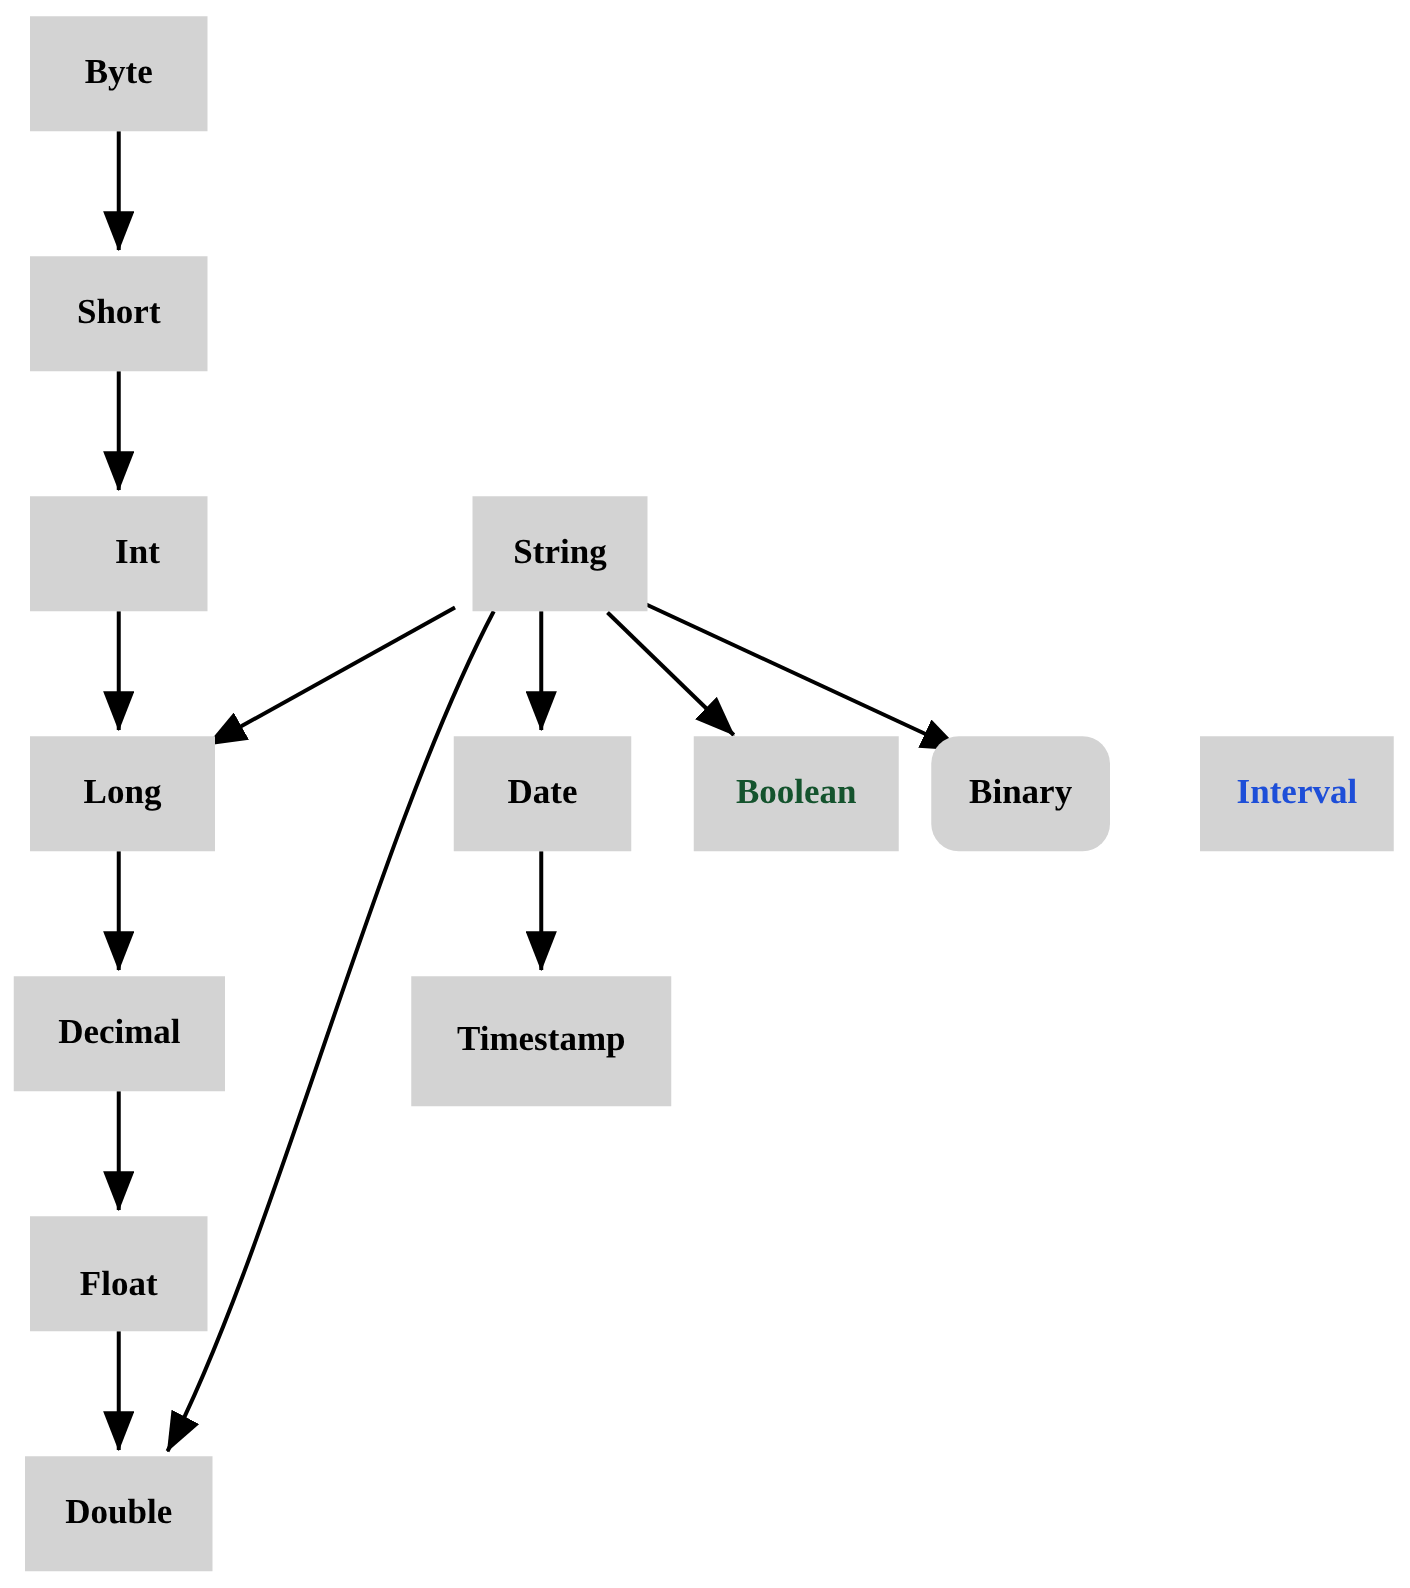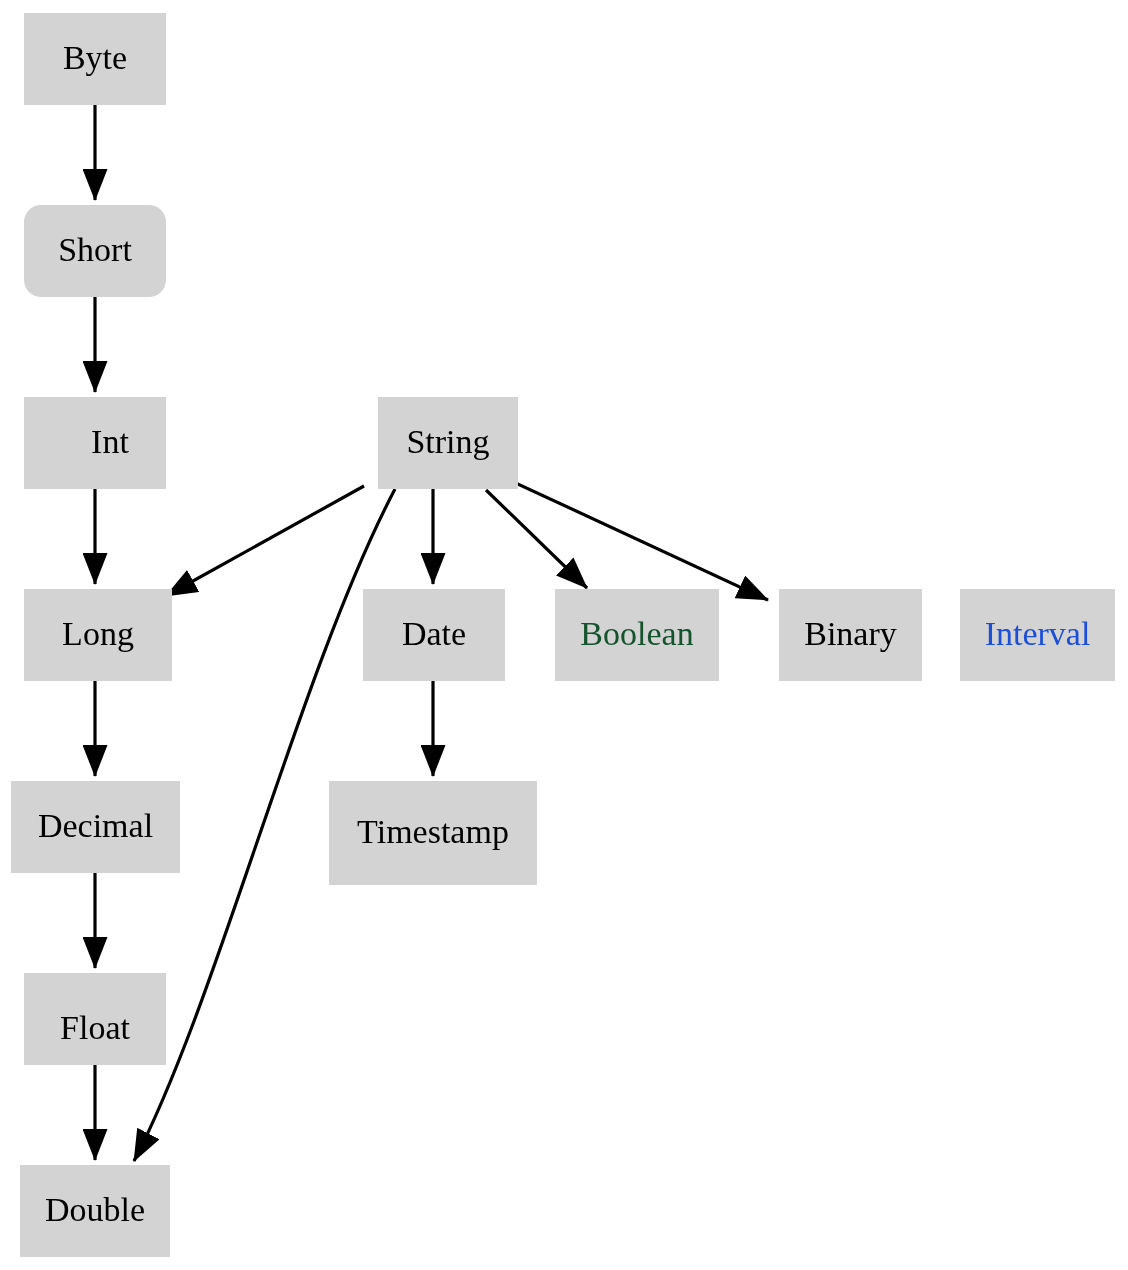--- a/index.html
+++ b/index.html
@@ -24,24 +24,25 @@
     pointer-events: none;
   }
   .node {
     position: absolute;
     display: flex;
     align-items: center;
     justify-content: center;
     box-sizing: border-box;
   }
   .node span {
-    font-size: 34px;
+    font-size: 28px;
     line-height: 1;
     white-space: nowrap;
     transform: translateY(-1px);
+    font-weight: bold;
   }
 </style>
 </head>
 <body>
 
 <div class="stage">
   <svg class="edge-layer" width="1128" height="1270" viewBox="0 0 1128 1270" xmlns="http://www.w3.org/2000/svg">
     <defs>
       <marker id="arrowhead" markerUnits="userSpaceOnUse" markerWidth="32" markerHeight="25" refX="31" refY="12.5" orient="auto">
         <path d="M0,0 L32,12.5 L0,25 Z"></path>
@@ -59,21 +60,21 @@
         <path d="M486,490 L587,588" fill="none" stroke="#000000" stroke-width="3.2" marker-end="url(#arrowhead)"></path>
         <path d="M505,478 L768,600" fill="none" stroke="#000000" stroke-width="3.2" marker-end="url(#arrowhead)"></path>
         <path d="M395,489 C300,670 218,1000 134,1161" fill="none" stroke="#000000" stroke-width="3.2" marker-end="url(#arrowhead)"></path>
         <path d="M433,681 L433,776" fill="none" stroke="#000000" stroke-width="3.2" marker-end="url(#arrowhead)"></path>
       </g>
   </svg>
   <div id="node-layer">
       <div class="node" style="left: 24px; top: 13px; width: 142px; height: 92px; background: rgb(211, 211, 211);">
         <span style="color: rgb(0, 0, 0);">Byte</span>
       </div>
-      <div class="node" style="left: 24px; top: 205px; width: 142px; height: 92px; background: rgb(211, 211, 211); border-radius: 17px;">
+      <div class="node" style="left: 24px; top: 205px; width: 142px; height: 92px; background: rgb(211, 211, 211);">
         <span style="color: rgb(0, 0, 0);">Short</span>
       </div>
       <div class="node" style="left: 24px; top: 397px; width: 142px; height: 92px; background: rgb(211, 211, 211); padding-left: 30px;">
         <span style="color: rgb(0, 0, 0);">Int</span>
       </div>
       <div class="node" style="left: 24px; top: 589px; width: 148px; height: 92px; background: rgb(211, 211, 211);">
         <span style="color: rgb(0, 0, 0);">Long</span>
       </div>
       <div class="node" style="left: 11px; top: 781px; width: 169px; height: 92px; background: rgb(211, 211, 211);">
         <span style="color: rgb(0, 0, 0);">Decimal</span>
@@ -89,20 +90,20 @@
       </div>
       <div class="node" style="left: 363px; top: 589px; width: 142px; height: 92px; background: rgb(211, 211, 211);">
         <span style="color: rgb(0, 0, 0);">Date</span>
       </div>
       <div class="node" style="left: 329px; top: 781px; width: 208px; height: 104px; background: rgb(211, 211, 211);">
         <span style="color: rgb(0, 0, 0);">Timestamp</span>
       </div>
       <div class="node" style="left: 555px; top: 589px; width: 164px; height: 92px; background: rgb(211, 211, 211);">
         <span style="color: #14532d;">Boolean</span>
       </div>
-      <div class="node" style="left: 779px; top: 589px; width: 143px; height: 92px; background: rgb(211, 211, 211);">
+      <div class="node" style="left: 745px; top: 589px; width: 143px; height: 92px; background: rgb(211, 211, 211); border-radius: 22px;">
         <span style="color: rgb(0, 0, 0);">Binary</span>
       </div>
       <div class="node" style="left: 960px; top: 589px; width: 155px; height: 92px; background: rgb(211, 211, 211);">
         <span style="color: #1d4ed8;">Interval</span>
       </div>
     </div>
 </div>
 
 </body></html>

